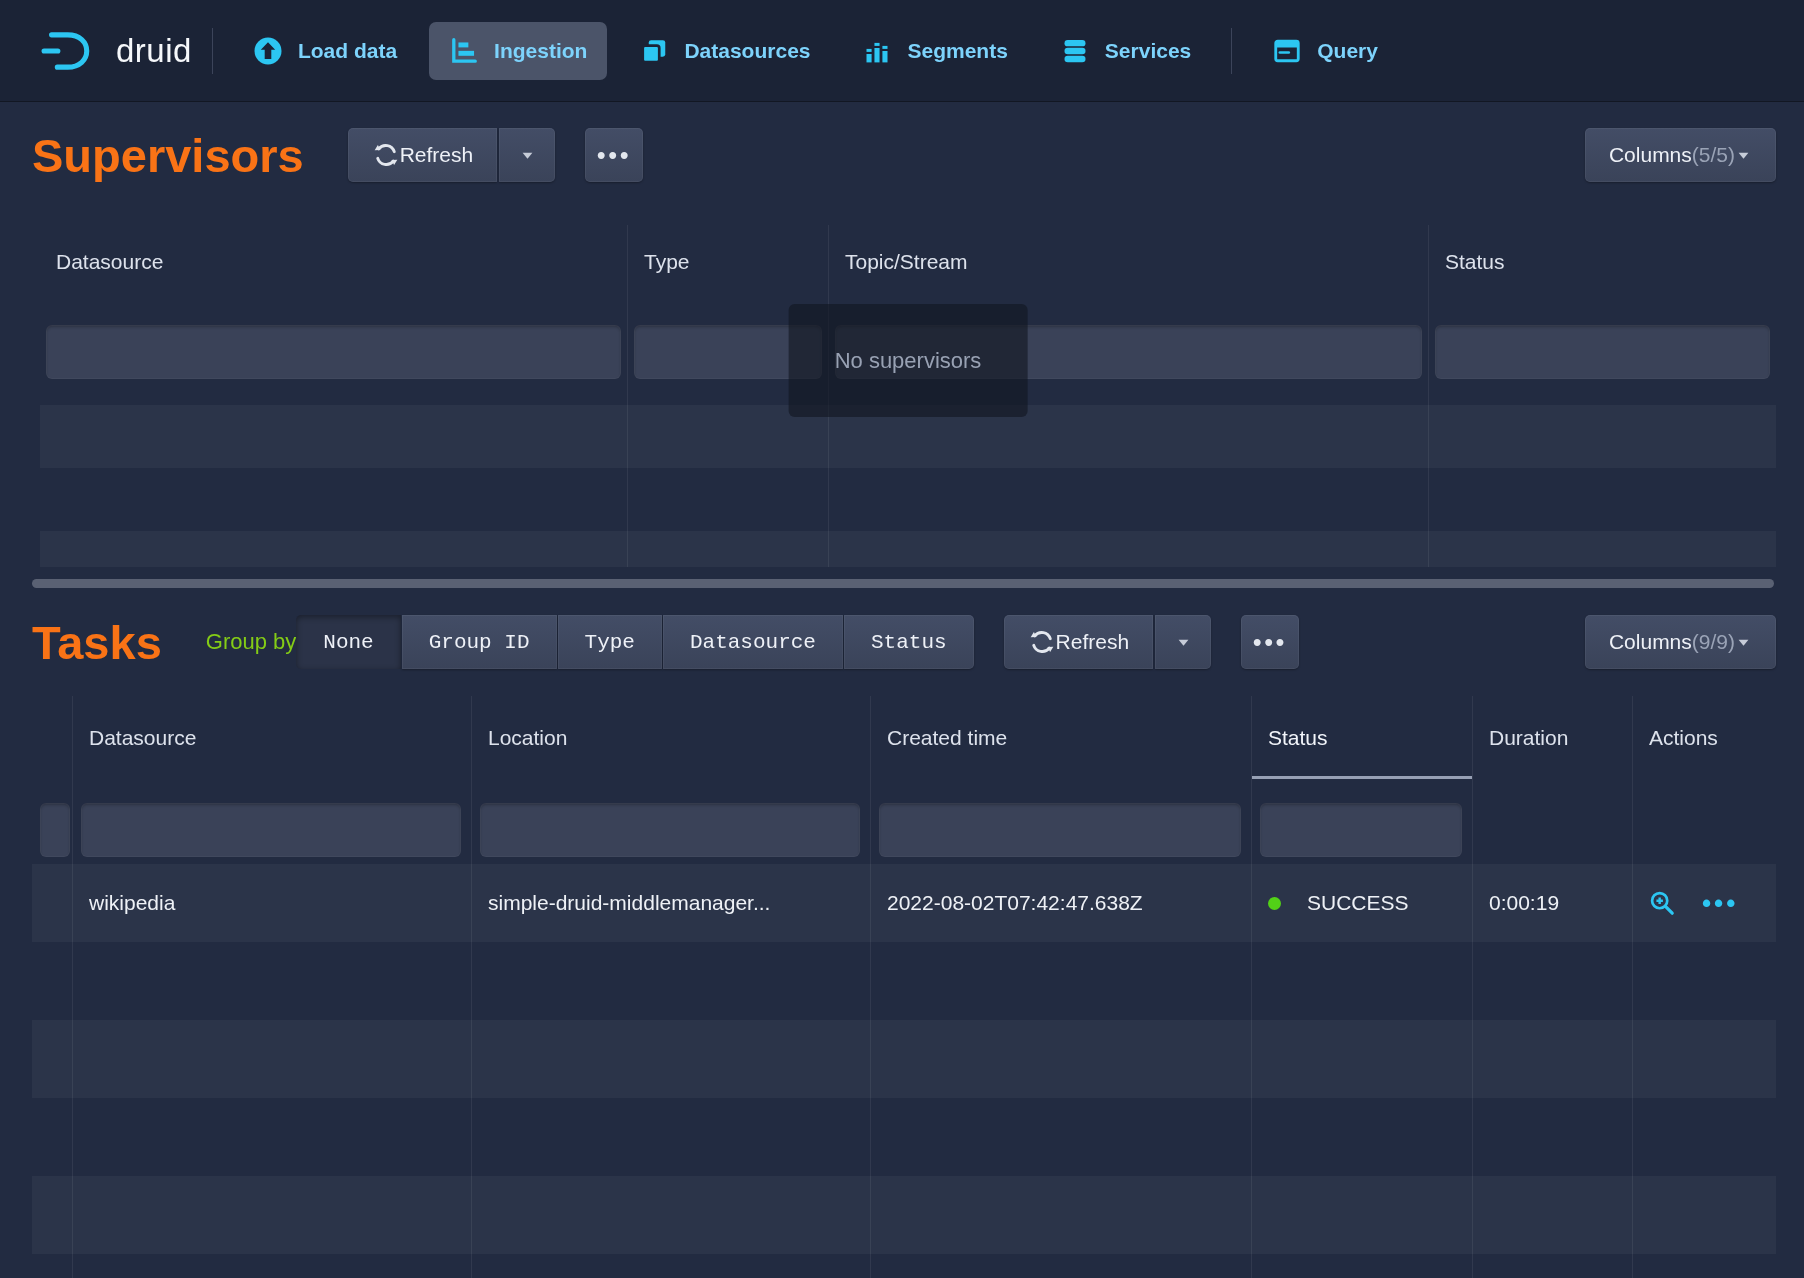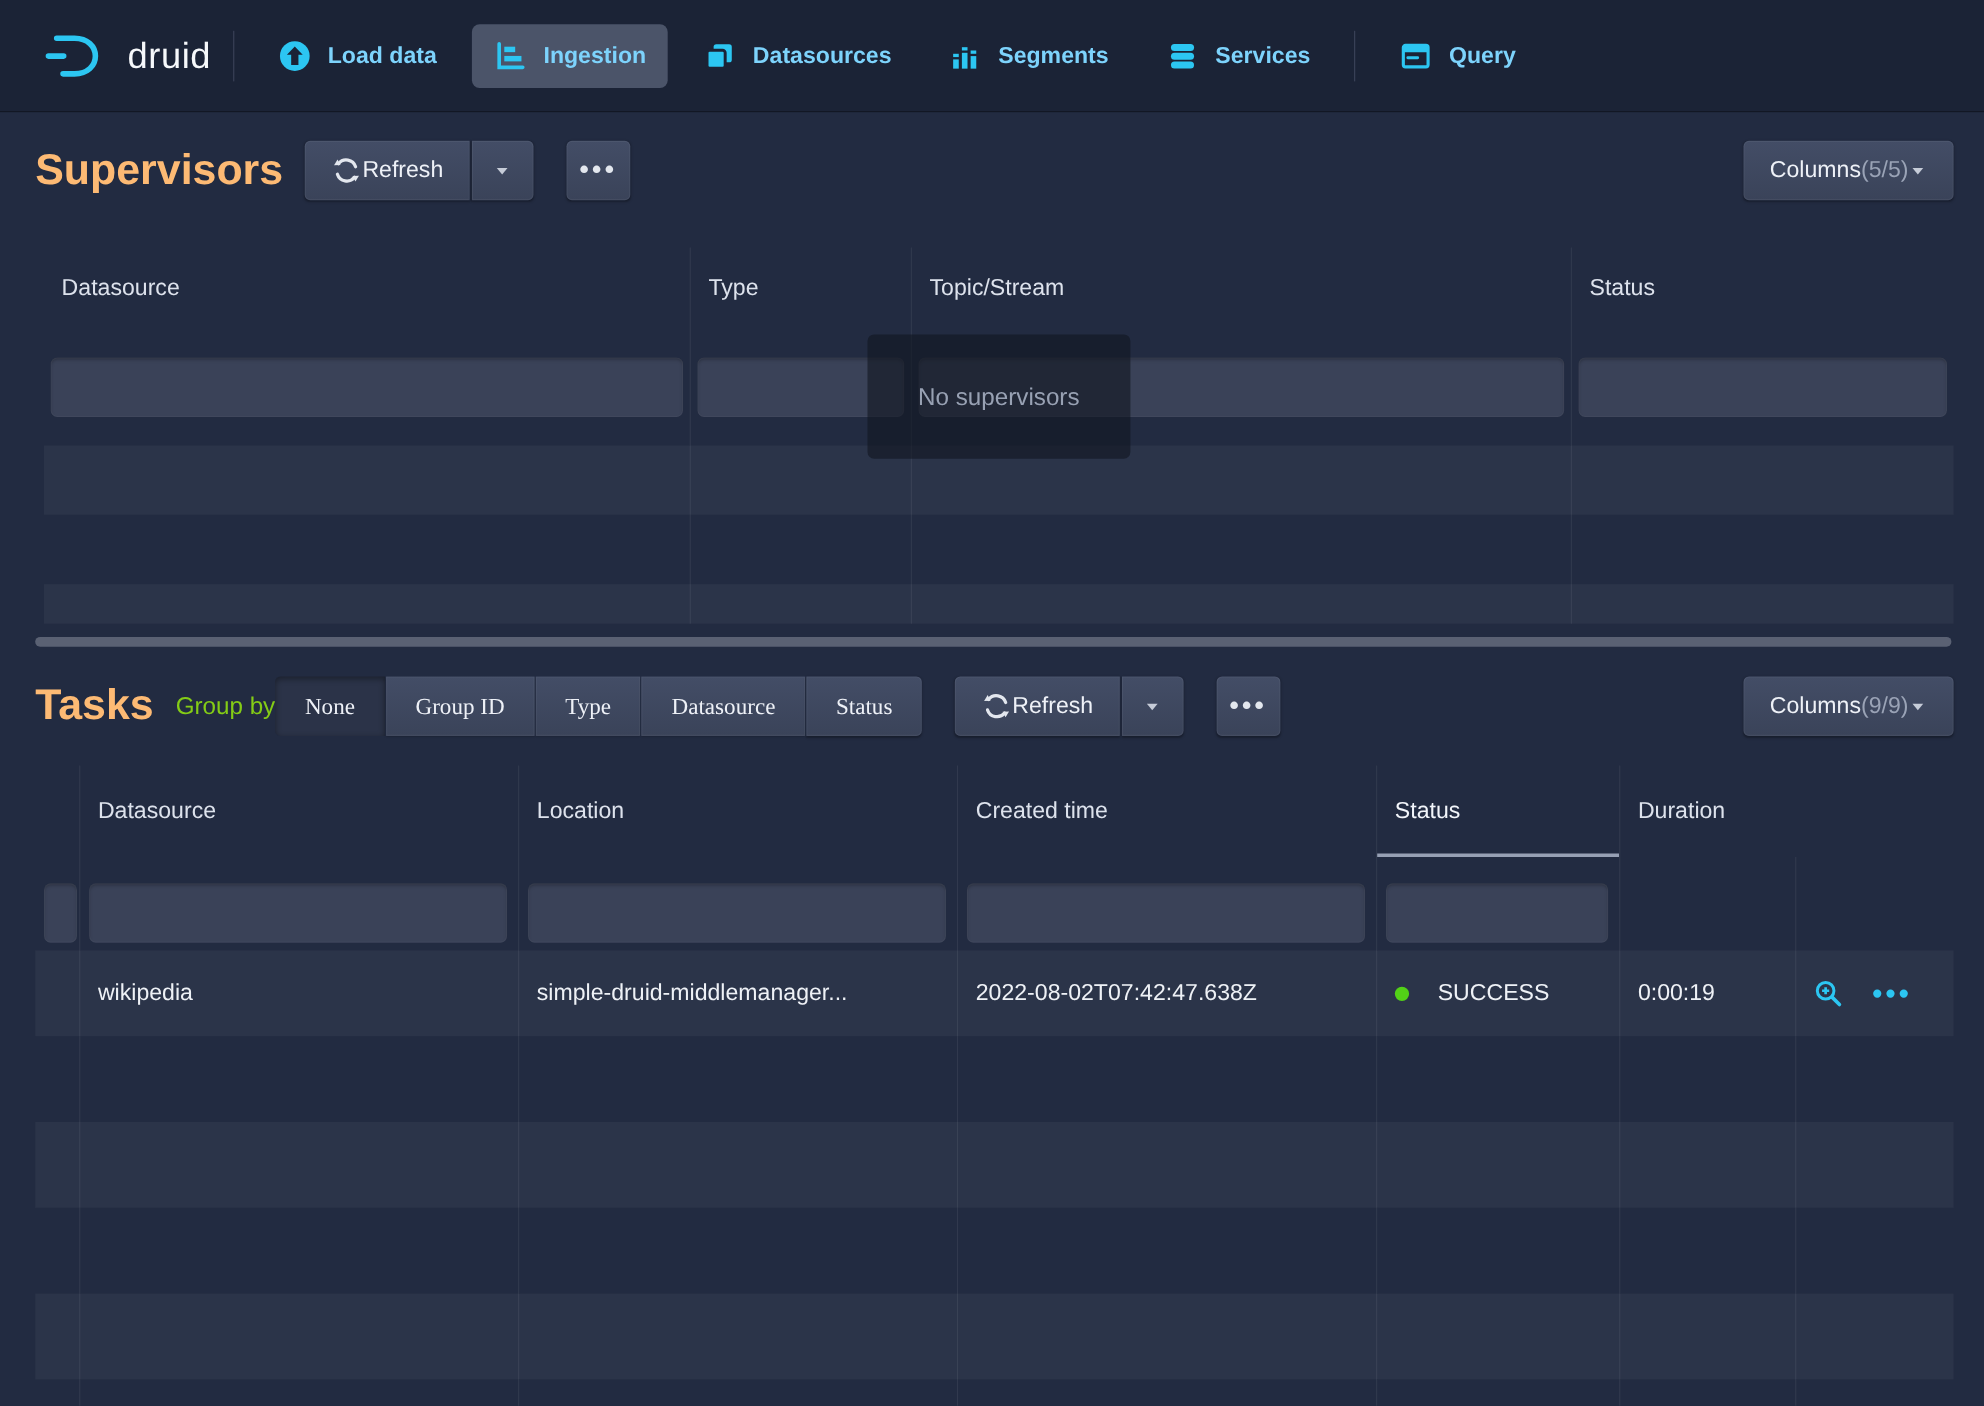--- a/index.html
+++ b/index.html
@@ -40,21 +40,21 @@
     padding:14px 20px;border-radius:7px;
     font-size:21px;color:#7dd3fc;cursor:pointer;white-space:nowrap;font-weight:bold;
   }
   .nav-item.active{background:var(--pill)}
 
   
   .section-bar{
     display:flex;align-items:center;
     margin:24px 28px 0 32px;height:60px;
   }
-  .page-title{font-size:39px;font-weight:700;color:#fdba74;margin-right:20px;padding-left:0}
+  .page-title{font-size:47px;font-weight:700;color:#f97316;margin-right:44px;padding-left:0}
   .sup-bar .page-title{padding-left:0}
   .groupby-label{font-size:22px;color:#84cc16;}
 
   .btn{
     display:inline-flex;align-items:center;
     height:54px;padding:0 24px;
     background:linear-gradient(var(--btn-top),var(--btn-bot));
     border:none;border-radius:5px;
     color:var(--text);font-size:21px;font-family:inherit;cursor:pointer;
     box-shadow:inset 0 0 0 1px rgba(255,255,255,0.05), 0 1px 2px rgba(0,0,0,0.3);
@@ -64,21 +64,21 @@
   .btn-group .btn.main{border-top-right-radius:0;border-bottom-right-radius:0}
   .btn.caret-only{width:56px;justify-content:center;padding:0;border-top-left-radius:0;border-bottom-left-radius:0}
   .btn.more-btn{width:58px;justify-content:center;padding:0;margin-left:30px}
   .dots{font-size:24px;font-weight:700;letter-spacing:3px;line-height:1;color:#e3e7ee}
   .dots.accent{color:var(--accent);font-size:26px}
   .columns-btn{margin-left:auto}
   .columns-btn .count{color:var(--muted)}
 
   .seg-group{display:inline-flex;gap:1px;margin-right:30px}
   .seg{
-    height:54px;padding:0 27px;border:none;font-family:Liberation Serif, serif;
+    height:54px;padding:0 27px;border:none;font-family:Liberation Mono, monospace;
     background:linear-gradient(var(--btn-top),var(--btn-bot));
     color:var(--text);font-size:21px;cursor:pointer;
     box-shadow:inset 0 0 0 1px rgba(255,255,255,0.05), 0 1px 2px rgba(0,0,0,0.3);
   }
   .seg:first-child{border-radius:5px 0 0 5px}
   .seg:last-child{border-radius:0 5px 5px 0}
   .seg.active{background:var(--btn-active);box-shadow:inset 0 2px 6px rgba(0,0,0,0.4)}
 
   
   .table{position:relative;margin-left:40px;margin-right:28px;margin-top:40px}
@@ -314,20 +314,21 @@
   </div>
 
   <div class="table task-table">
     <div class="row head">
       <div class="th"></div>
       <div class="th">Datasource</div>
       <div class="th">Location</div>
       <div class="th">Created time</div>
       <div class="th sorted">Status</div>
       <div class="th">Duration</div>
+      <div class="th">Actions</div>
     </div>
     <div class="row filter">
       <div class="td no-pad" style="padding-right:2px">
           <div class="filter-input"></div>
         </div>
       <div class="td no-pad">
           <div class="filter-input"></div>
         </div>
       <div class="td no-pad">
           <div class="filter-input"></div>

